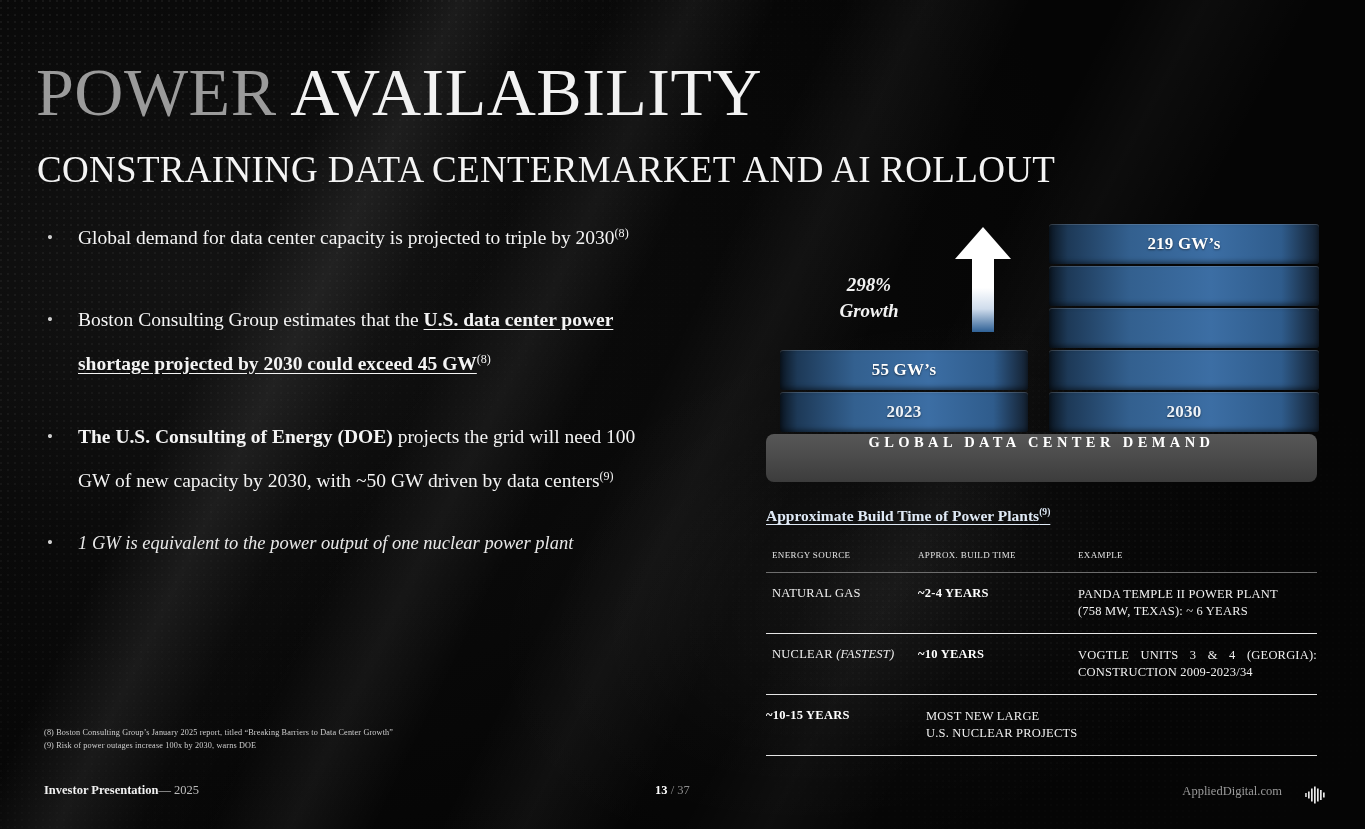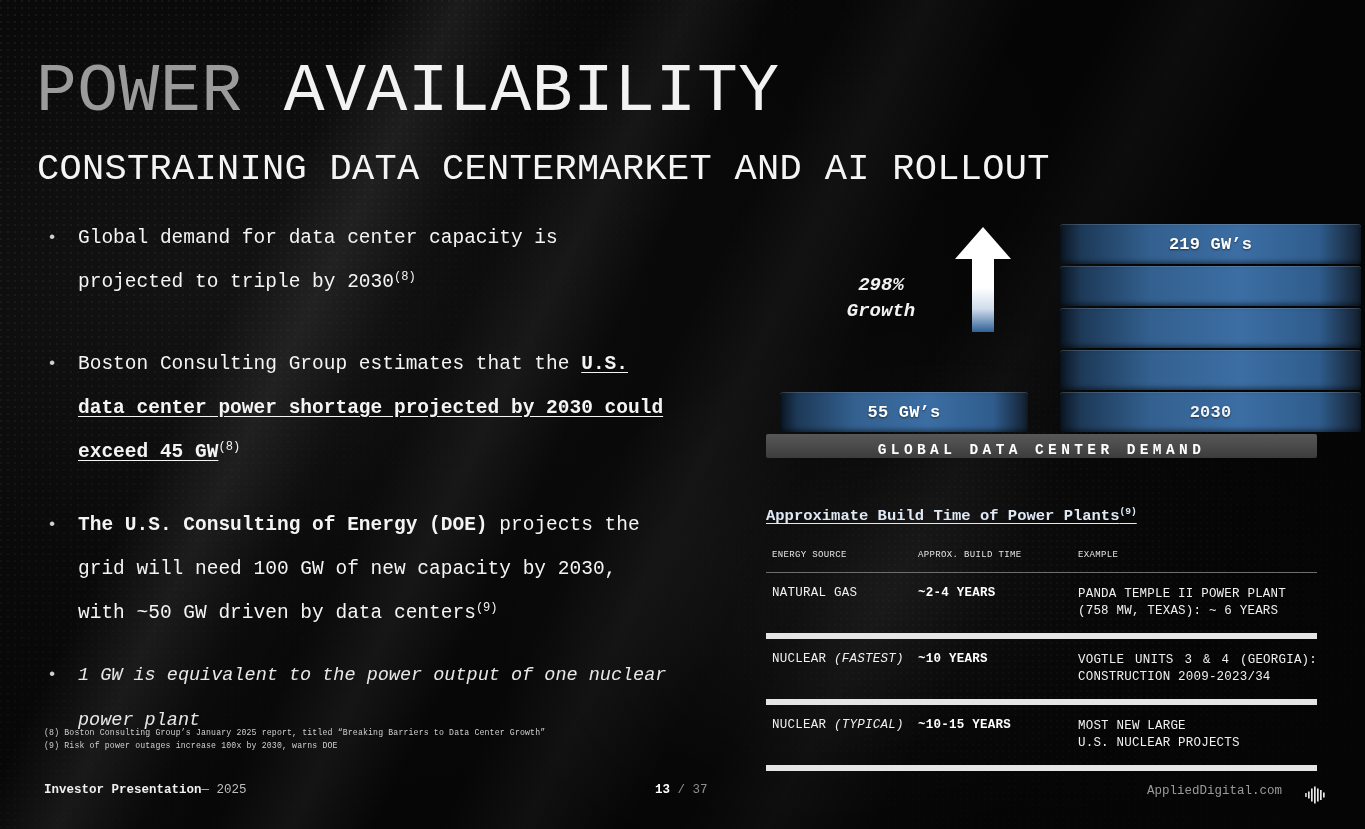--- a/index.html
+++ b/index.html
@@ -7,21 +7,21 @@
     margin: 0;
     padding: 0;
     background: #000;
   }
   .slide {
     position: relative;
     width: 1365px;
     height: 829px;
     overflow: hidden;
     background: #7f1d1d;
-    font-family: Liberation Mono, monospace;
+    font-family: Liberation Serif, serif;
     color: #ffffff;
   }
   
   .bg-base {
     position: absolute;
     inset: 0;
     background:
       radial-gradient(ellipse 900px 620px at 14% 34%, #131313 0%, #0a0a0a 45%, #050505 100%),
       #050505;
   }
@@ -154,21 +154,21 @@
     width: 28px; height: 28px;
   }
 
   
   .chart-wrap { position: absolute; left: 766px; top: 224px; width: 550px; height: 250px; }
   .stack {
     position: absolute;
     bottom: 42px;
   }
   .stack-2023 { left: 14px; width: 248px; }
-  .stack-2030 { left: 294px; width: 301px; }
+  .stack-2030 { left: 283px; width: 270px; }
   .seg {
     position: relative;
     height: 40px;
     margin-bottom: 2px;
     border-radius: 3px;
     background: linear-gradient(90deg, #0d1a28 0%, #1d3a5c 9%, #37679b 40%, #3d70a8 68%, #2d5versa 100%);
     background: linear-gradient(90deg, #0c1825 0%, #1c3css55 6%, #33608f 30%, #3c6ea4 62%, #33608f 88%, #16293e 100%);
     background: linear-gradient(90deg, #0b1622 0%, #1d3957 7%, #336architecture 30%, #3c6ea4 60%, #2f5c8c 86%, #131f2e 100%);
     background: linear-gradient(90deg, #0b1622 0%, #1d3957 7%, #33608f 30%, #3c6ea4 60%, #2f5c8c 86%, #131f2e 100%);
     box-shadow: inset 0 1px 0 rgba(255,255,255,0.16), inset 0 -2px 5px rgba(0,0,0,0.5);
@@ -186,42 +186,42 @@
   }
   .seg-year {
     font-size: 17px;
     font-weight: bold;
     color: #eef3f8;
     letter-spacing: 0.2px;
     text-shadow: 0 1px 2px rgba(0,0,0,0.55);
   }
   .growth-label {
     position: absolute;
-    left: 60px; top: 48px;
+    left: 48px; top: 48px;
     width: 110px;
     text-align: center;
     font-size: 19px;
     font-style: italic;
     font-weight: bold;
     line-height: 26px;
     color: #f2f2f2;
   }
   .arrow {
     position: absolute;
     left: 188px; top: 3px;
     width: 58px; height: 105px;
   }
   .demand-band {
     position: absolute;
     left: 766px; top: 434px;
-    width: 551px; height: 24px;
+    width: 551px; height: 48px;
     background: linear-gradient(180deg, #575757 0%, #4b4b4b 48%, #3c3c3c 100%);
-    border-radius: 2px;
+    border-radius: 8px;
     display: flex;
-    align-items: flex-end;
+    align-items: flex-start;
     justify-content: center;
   }
   .demand-band span {
     font-size: 14.5px;
     font-weight: bold;
     letter-spacing: 4.4px;
     color: #ffffff;
   }
 
   
@@ -234,21 +234,21 @@
     text-decoration: underline;
     text-underline-offset: 3px;
   }
   .tbl {
     position: absolute;
     left: 766px; top: 550px;
     width: 551px;
   }
   .tbl-row {
     display: flex;
-    border-bottom: 6px solid #e5e5e5;
+    border-bottom: 1px solid #e5e5e5;
   }
   .tbl-head { border-bottom: 1px solid #6e6e6e; padding-bottom: 12px; }
   .tbl-head .c { font-size: 9px; letter-spacing: 0.35px; color: #e4e4e4; font-weight: 400; }
   .tbl-body { padding: 13px 0 13px 0; }
   .c1 { width: 152px; flex: 0 0 152px; padding-left: 6px; box-sizing: border-box; }
   .c2 { width: 160px; flex: 0 0 160px; }
   .c3 { flex: 1 1 auto; }
   .tbl-body .c1 { font-size: 12.5px; color: #f0f0f0; letter-spacing: 0.25px; }
   .tbl-body .c1 i { font-style: italic; }
   .tbl-body .c2 { font-size: 12.5px; color: #ffffff; font-weight: bold; letter-spacing: 0.25px; }
@@ -316,20 +316,23 @@
           <stop offset="100%" stop-color="#2f6196"></stop>
         </linearGradient>
       </defs>
       <path d="M29 0 L57 32 L40 32 L40 105 L18 105 L18 32 L1 32 Z" fill="url(#arrowgrad)"></path>
     </svg>
 
     <div class="stack stack-2023">
       <div class="seg">
         <span class="seg-label">55 GW’s</span>
       </div>
+      <div class="seg">
+        <span class="seg-year">2023</span>
+      </div>
     </div>
 
     <div class="stack stack-2030">
       <div class="seg">
         <span class="seg-label">219 GW’s</span>
       </div>
       <div class="seg"></div>
       <div class="seg"></div>
       <div class="seg"></div>
       <div class="seg">
@@ -367,21 +370,20 @@
     <div class="tbl-row tbl-body">
       <div class="c1"><span>NUCLEAR </span><i>(FASTEST)</i></div>
       <div class="c2">~10 YEARS</div>
       <div class="c3">
         <div class="just">VOGTLE UNITS 3 &amp; 4 (GEORGIA):</div>
         <div>CONSTRUCTION 2009-2023/34</div>
       </div>
     </div>
 
     <div class="tbl-row tbl-body">
-      <div class="c1"><span>NUCLEAR </span><i>(TYPICAL)</i></div>
       <div class="c2">~10-15 YEARS</div>
       <div class="c3">
         <div>MOST NEW LARGE</div>
         <div>U.S. NUCLEAR PROJECTS</div>
       </div>
     </div>
 
   </div>
 
   <div class="footer-left">

